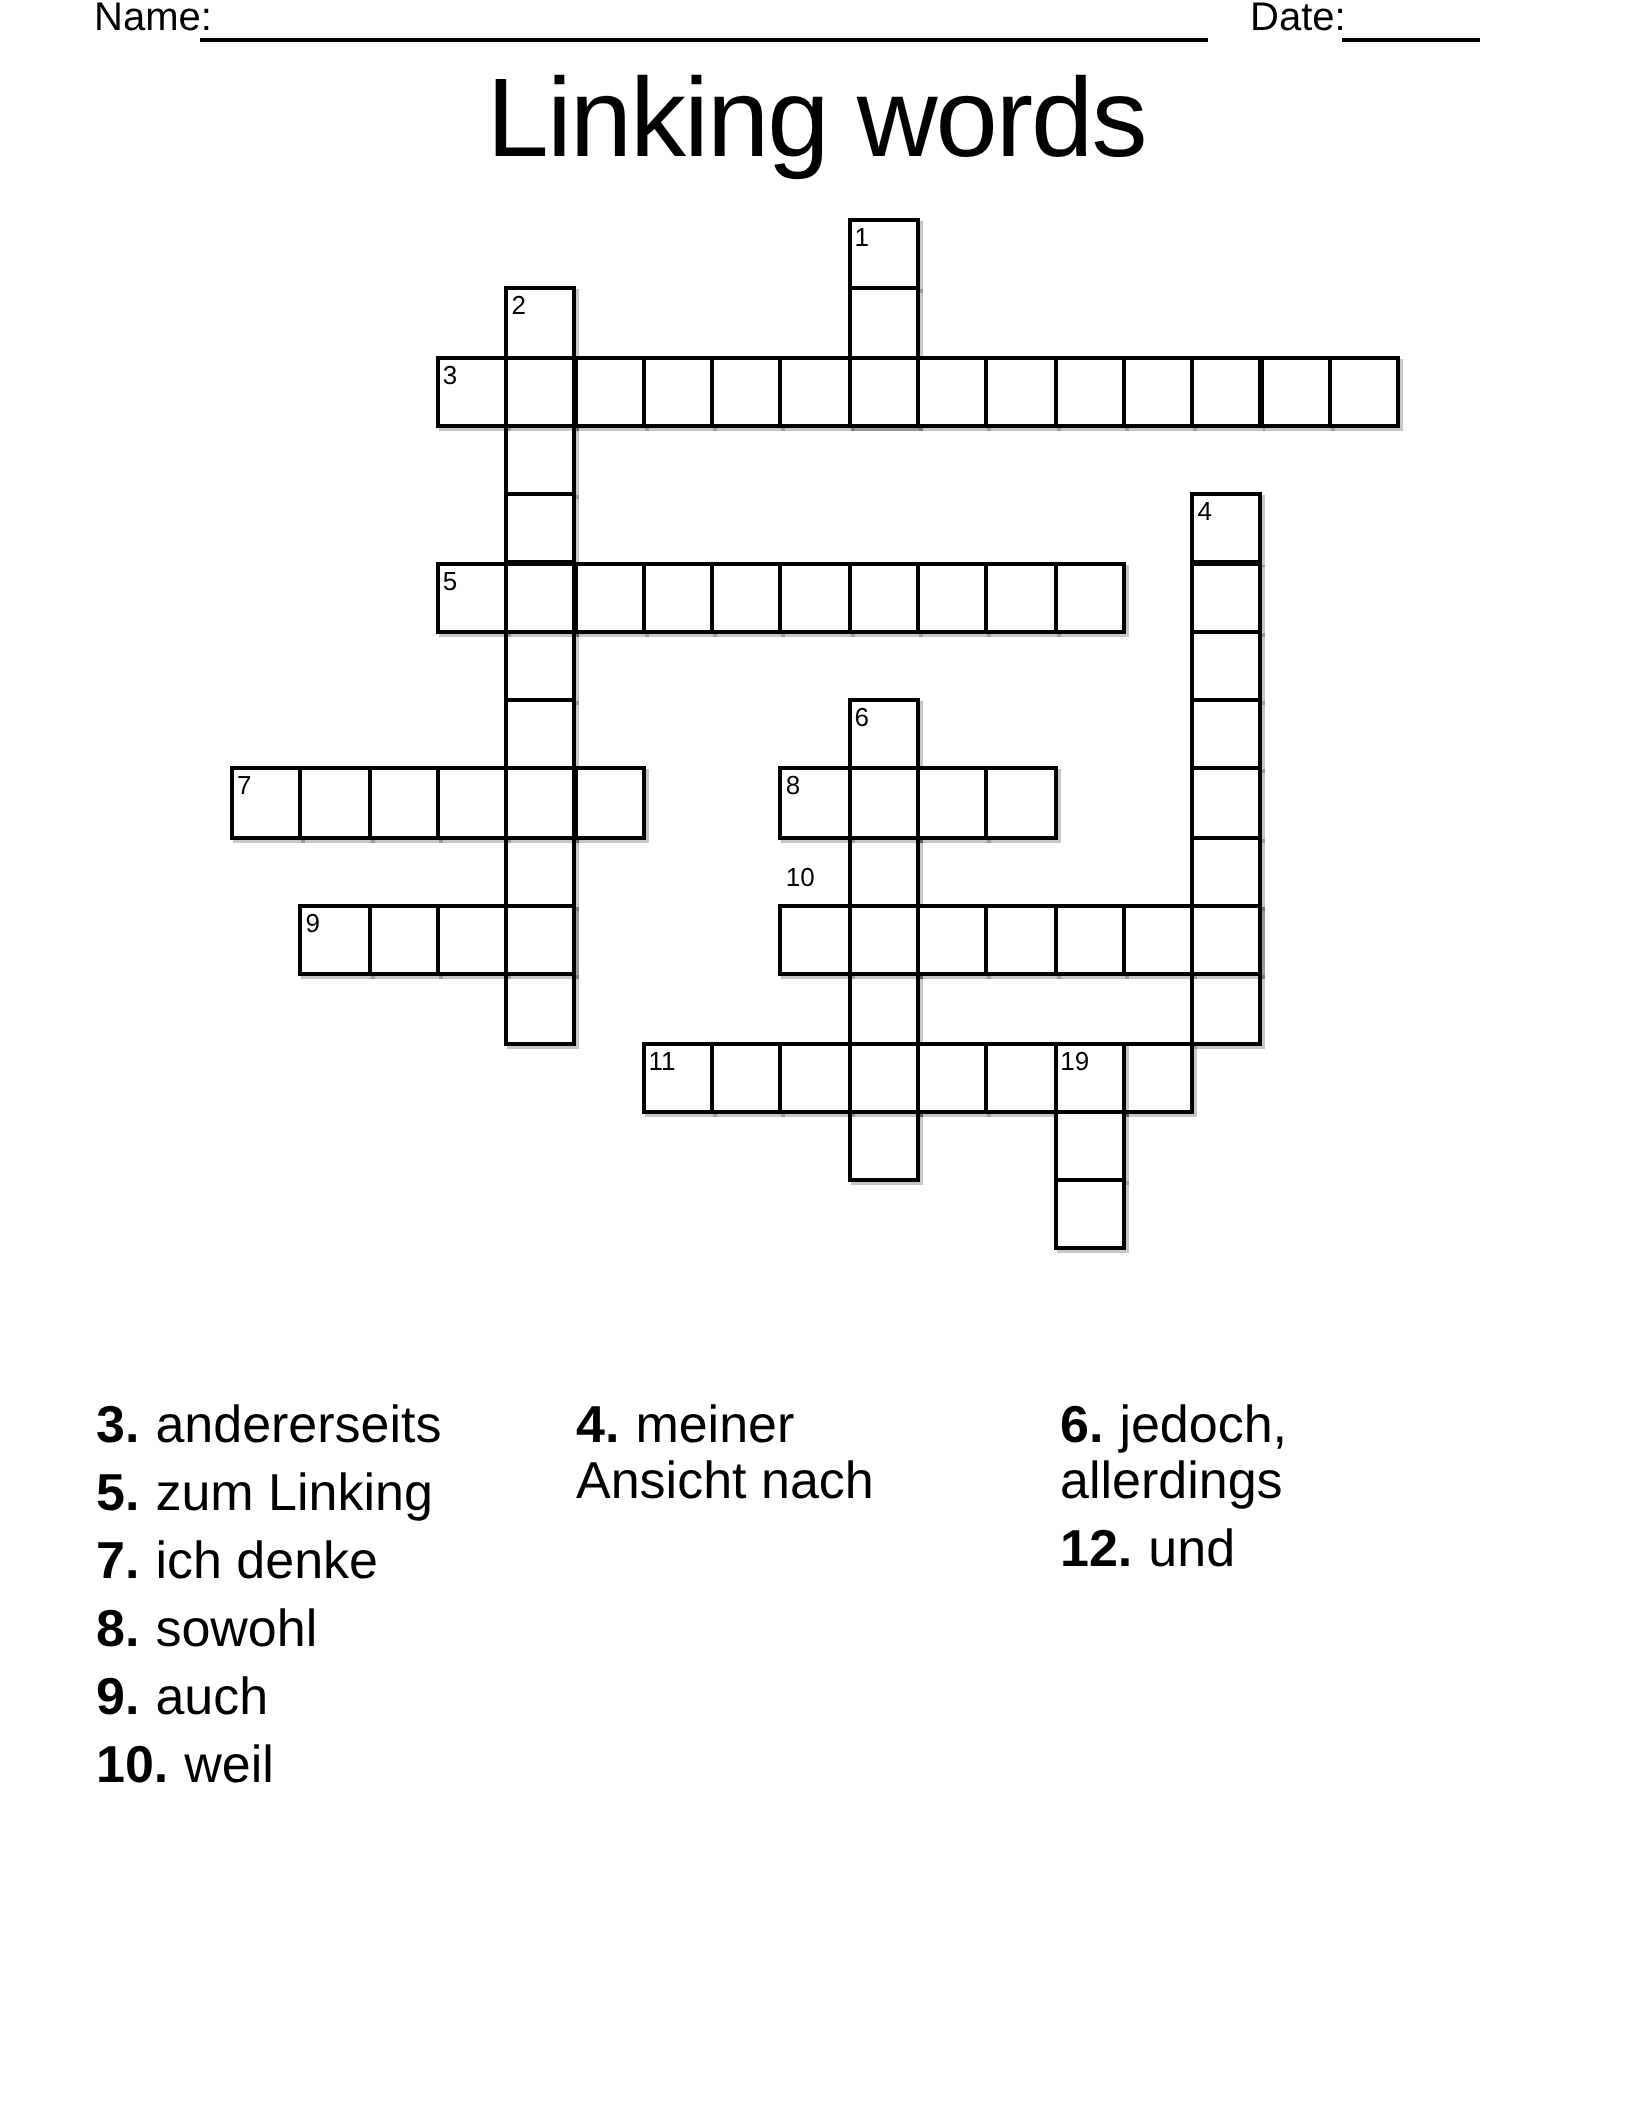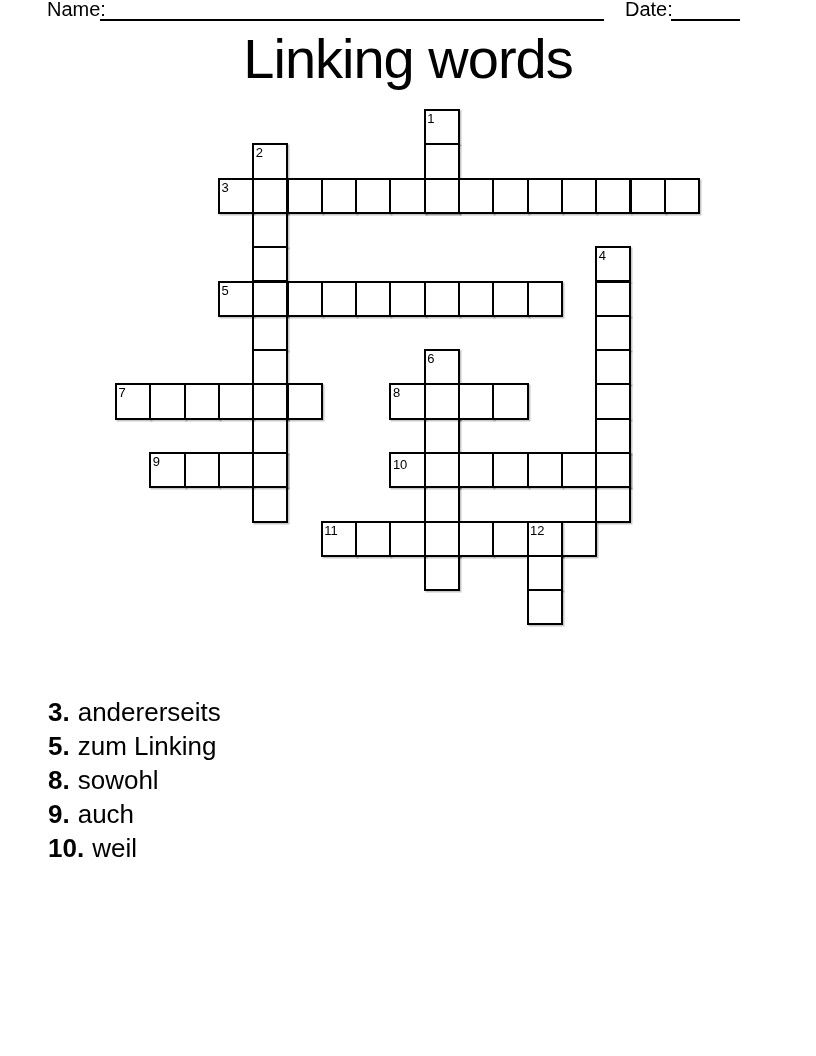--- a/index.html
+++ b/index.html
@@ -130,32 +130,36 @@
       <div class="cell" style="left: 526.6px; top: 589.2px; width: 36.3px; height: 36.3px;"></div>
       <div class="cellnum" style="left: 427.2px; top: 112px;">1</div>
       <div class="cellnum" style="left: 255.7px; top: 146.3px;">2</div>
       <div class="cellnum" style="left: 221.4px; top: 180.6px;">3</div>
       <div class="cellnum" style="left: 598.7px; top: 249.2px;">4</div>
       <div class="cellnum" style="left: 221.4px; top: 283.5px;">5</div>
       <div class="cellnum" style="left: 427.2px; top: 352.1px;">6</div>
       <div class="cellnum" style="left: 118.5px; top: 386.4px;">7</div>
       <div class="cellnum" style="left: 392.9px; top: 386.4px;">8</div>
       <div class="cellnum" style="left: 152.8px; top: 455px;">9</div>
-      <div class="cellnum" style="left: 392.9px; top: 458px;">10</div>
+      <div class="cellnum" style="left: 392.9px; top: 432px;">10</div>
       <div class="cellnum" style="left: 324.3px; top: 523.6px;">11</div>
-      <div class="cellnum" style="left: 530.1px; top: 523.6px;">12</div>
+      <div class="cellnum" style="left: 530.1px; top: 523.6px;">19</div>
     </div>
 
   <div class="clue-col clue-col-1">
     <div class="clue"><b>3.</b><span>andererseits</span></div>
     <div class="clue"><b>5.</b><span>zum Linking</span></div>
+    <div class="clue"><b>7.</b><span>ich denke</span></div>
     <div class="clue"><b>8.</b><span>sowohl</span></div>
     <div class="clue"><b>9.</b><span>auch</span></div>
     <div class="clue"><b>10.</b><span>weil</span></div>
   </div>
 
   <div class="clue-col clue-col-2">
+    <div class="clue"><b>4.</b><span>meiner Ansicht nach</span></div>
   </div>
 
   <div class="clue-col clue-col-3">
+    <div class="clue"><b>6.</b><span>jedoch, allerdings</span></div>
+    <div class="clue"><b>12.</b><span>und</span></div>
   </div>
 
 </div>
 
 </body></html>

